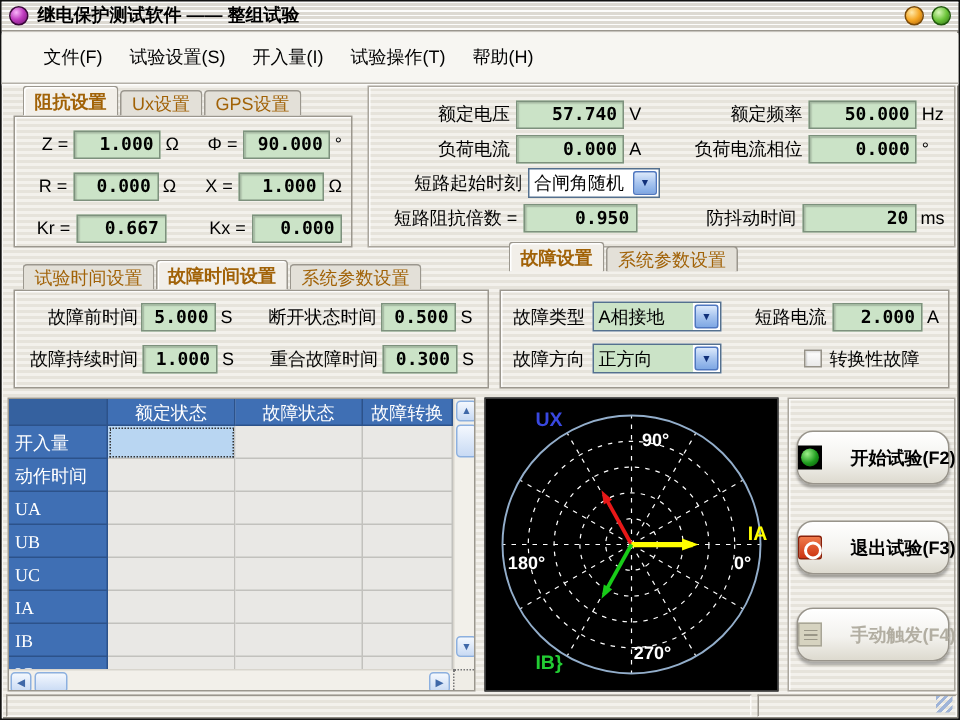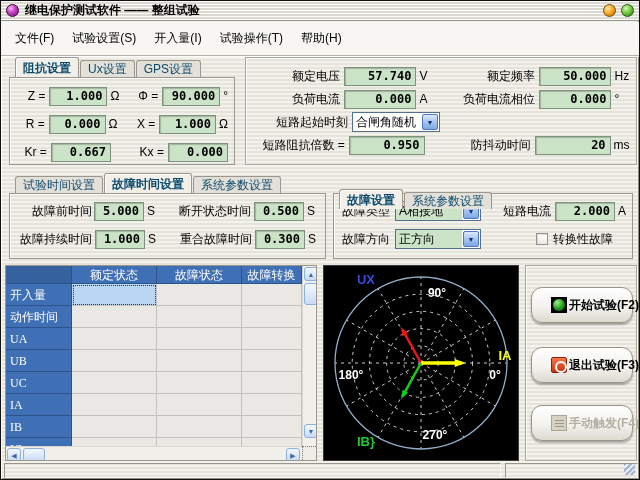--- a/index.html
+++ b/index.html
@@ -21,27 +21,27 @@
     border:1px solid #3a083a;margin-right:6px;flex:0 0 auto;}
   .title-text{font-size:12px;font-weight:bold;color:#000;white-space:nowrap;}
   .win-btns{margin-left:auto;display:flex;gap:5px;}
   .wbtn{width:13px;height:13px;border-radius:50%;}
   .wbtn.orange{background:radial-gradient(circle at 35% 30%,#ffe9a8 0%,#f5a623 50%,#a85e07 100%);border:1px solid #7a4a08;}
   .wbtn.green{background:radial-gradient(circle at 35% 30%,#d8f7b8 0%,#6cc43a 50%,#2c6e12 100%);border:1px solid #225a0e;}
   
   .menubar{
     position:absolute;top:21px;left:0;right:0;height:34px;background:#f7f6f2;
     border-bottom:1px solid #b4b0a8;box-shadow:0 1px 0 #fdfdfb;
-    display:flex;align-items:center;padding:0 6px;gap:2px;
+    display:flex;align-items:center;padding:0 20px;gap:2px;
   }
   .menu-item{font-size:12px;color:#000;padding:2px 8px;cursor:default;}
   
   .box3d{border:1px solid #aaa69d;box-shadow:inset 1px 1px 0 rgba(255,255,255,.85),1px 1px 0 rgba(255,255,255,.6);}
   .tabstrip{position:absolute;display:flex;align-items:flex-end;height:20px;padding-left:2px;gap:1px;z-index:2;}
-  .tab{font-size:12px;color:#0c4a6e;padding:2px 7px 3px 7px;border:1px solid #9b978e;border-bottom:none;
+  .tab{font-size:12px;color:#a16207;padding:2px 7px 3px 7px;border:1px solid #9b978e;border-bottom:none;
     border-radius:3px 3px 0 0;background:#e3e0d8;height:17px;line-height:13px;}
   .tab.active{background:#f2efe9;height:20px;line-height:16px;font-weight:bold;box-shadow:inset 1px 1px 0 #fff;}
   .tabbody{position:absolute;border:1px solid #9b978e;box-shadow:inset 1px 1px 0 rgba(255,255,255,.85);}
   
   .frow{display:flex;align-items:center;height:20px;}
   .lbl{font-size:12px;color:#000;text-align:right;white-space:nowrap;}
   .unit{font-size:12px;color:#000;margin-left:3px;white-space:nowrap;}
   .field{
     height:19px;line-height:17px;background:#cbe3c7;border:1px solid #7d917d;
     box-shadow:inset 1px 1px 1px rgba(0,0,0,.2);
@@ -75,21 +75,21 @@
     background:linear-gradient(#f4f8fe,#c8daf4);color:#3f68a8;font-size:7px;text-align:center;line-height:13px;}
   .sthumb{position:absolute;border:1px solid #8cb0e0;border-radius:3px;background:linear-gradient(#f4f8fe,#c8daf4);}
   .corner-box{position:absolute;left:296px;top:180px;width:16px;height:16px;background:#efede6;border-top:1px dotted #777;border-left:1px dotted #777;}
   
   .phasor{position:absolute;left:322px;top:264px;width:196px;height:196px;background:#000;border:1px solid #3a3a3a;}
   
   .btnpanel{position:absolute;left:524px;top:264px;width:112px;height:196px;}
   .xpbtn{position:absolute;left:5px;width:102px;height:36px;border:1px solid #98948b;border-radius:11px;
     background:linear-gradient(#ffffff,#f3f2ee 55%,#dddacf);
     box-shadow:0 2px 2px rgba(0,0,0,.3), inset 0 1px 0 #fff;
-    display:flex;align-items:center;padding:0 19px;gap:2px;}
+    display:flex;align-items:center;padding:0 0;gap:19px;}
   .xpbtn .blabel{font-size:12px;font-weight:bold;color:#000;white-space:nowrap;}
   .xpbtn.disabled .blabel{color:#b2aea2;}
   .bicon{width:16px;height:16px;flex:0 0 auto;position:relative;}
   .icon-start{background:#000;}
   .icon-start::after{content:"";position:absolute;left:2px;top:2px;width:12px;height:12px;border-radius:50%;
     background:radial-gradient(circle at 35% 30%,#9df08a 0%,#1c9a1c 55%,#074d07 100%);}
   .icon-exit{background:linear-gradient(#f07a4a,#cc3210);border:1px solid #8a2008;border-radius:2px;}
   .icon-exit::after{content:"";position:absolute;left:3px;top:3px;width:8px;height:8px;border:2px solid #fff;border-radius:50%;}
   .icon-manual{background:#d6d3c0;border:1px solid #a8a596;}
   .icon-manual::after{content:"";position:absolute;left:3px;top:4px;width:9px;height:7px;
@@ -209,21 +209,21 @@
         <span class="lbl" style="width:78px">故障持续时间</span>
         <span class="field" style="width:50px;margin-left:3px">1.000</span>
         <span class="unit" style="width:12px">S</span>
         <span class="lbl" style="width:92px">重合故障时间</span>
         <span class="field" style="width:50px;margin-left:3px">0.300</span>
         <span class="unit">S</span>
       </div>
     </div>
   </div>
 
-  <div class="tabstrip" style="left:336px;top:188px;">
+  <div class="tabstrip" style="left:336px;top:160px;">
       <span class="tab active">故障设置</span>
       <span class="tab">系统参数设置</span>
     </div>
   <div class="tabbody" style="left:332px;top:192px;width:300px;height:66px;">
     <div style="padding:7px 6px 0 6px;display:flex;flex-direction:column;gap:8px;">
       <div class="frow">
         <span class="lbl" style="width:50px">故障类型</span>
         <span class="combo green" style="width:86px;margin-left:5px">
           <span class="cval">A相接地</span>
           <span class="cbtn">▼</span>

